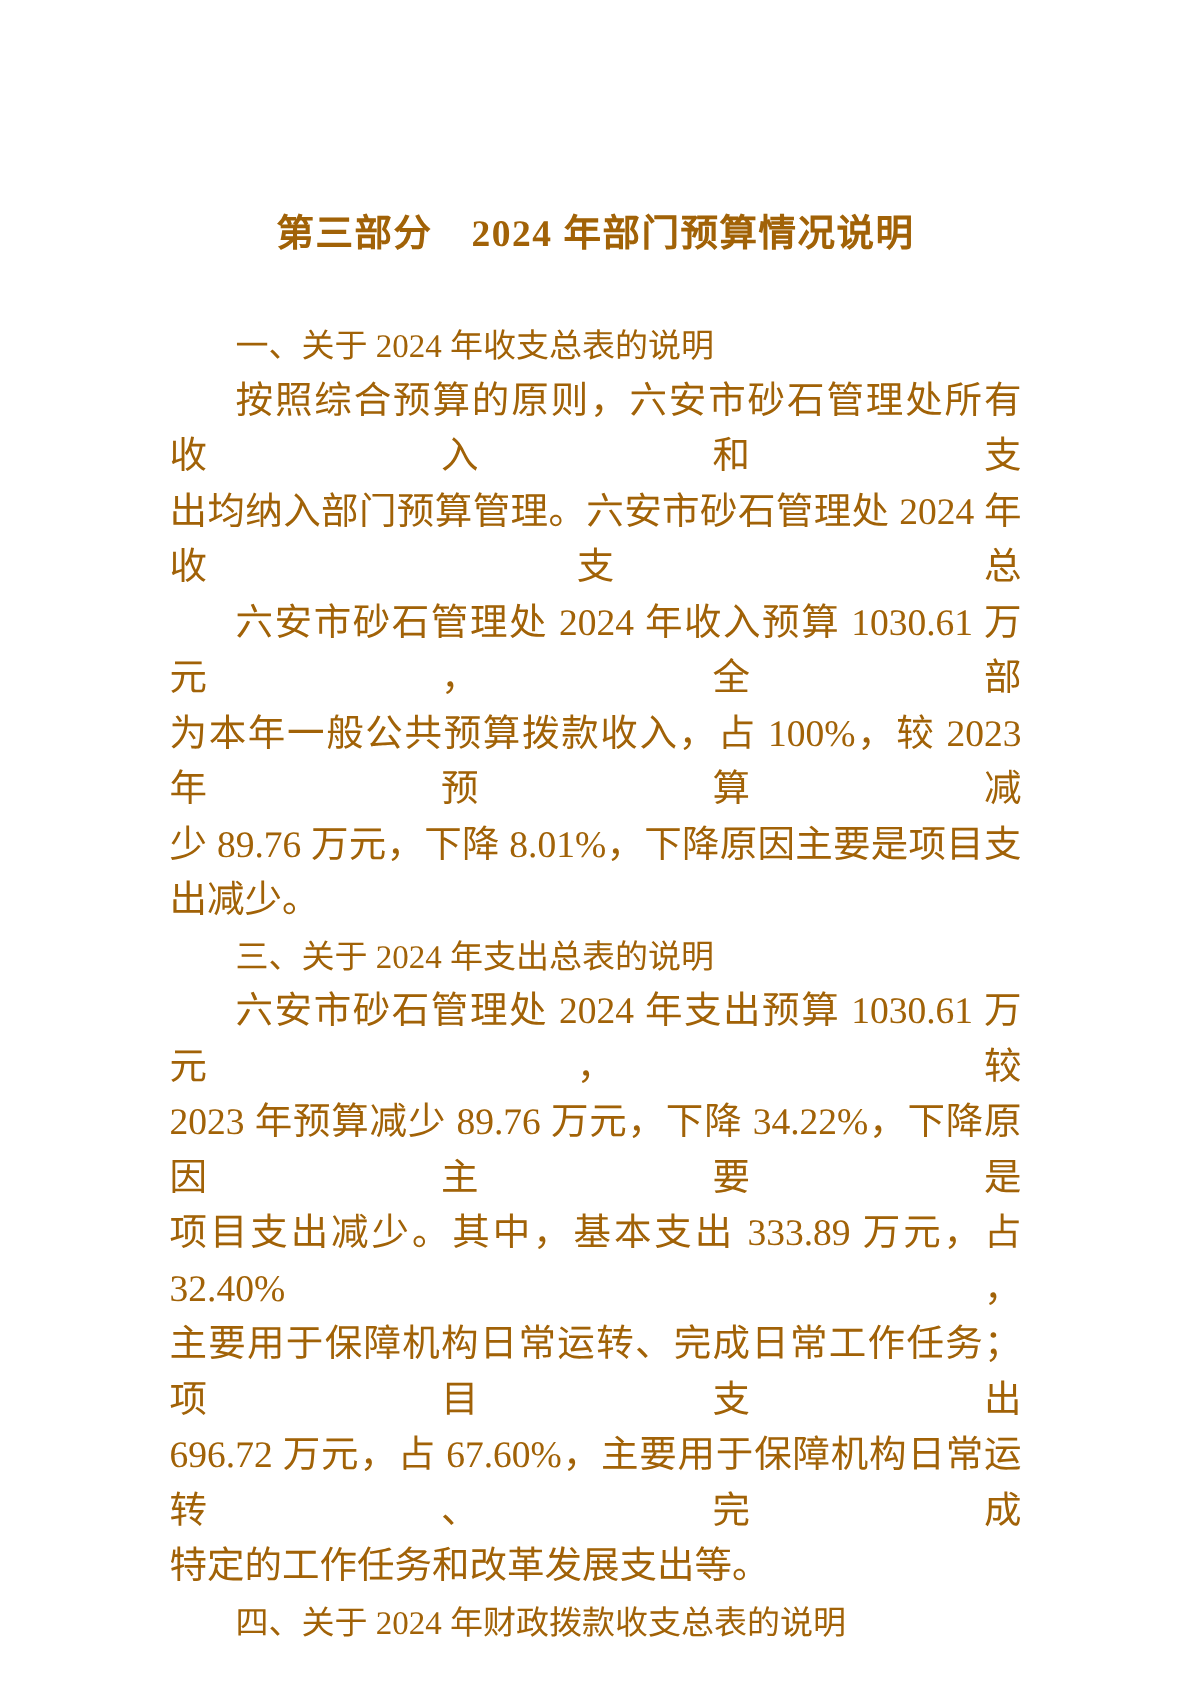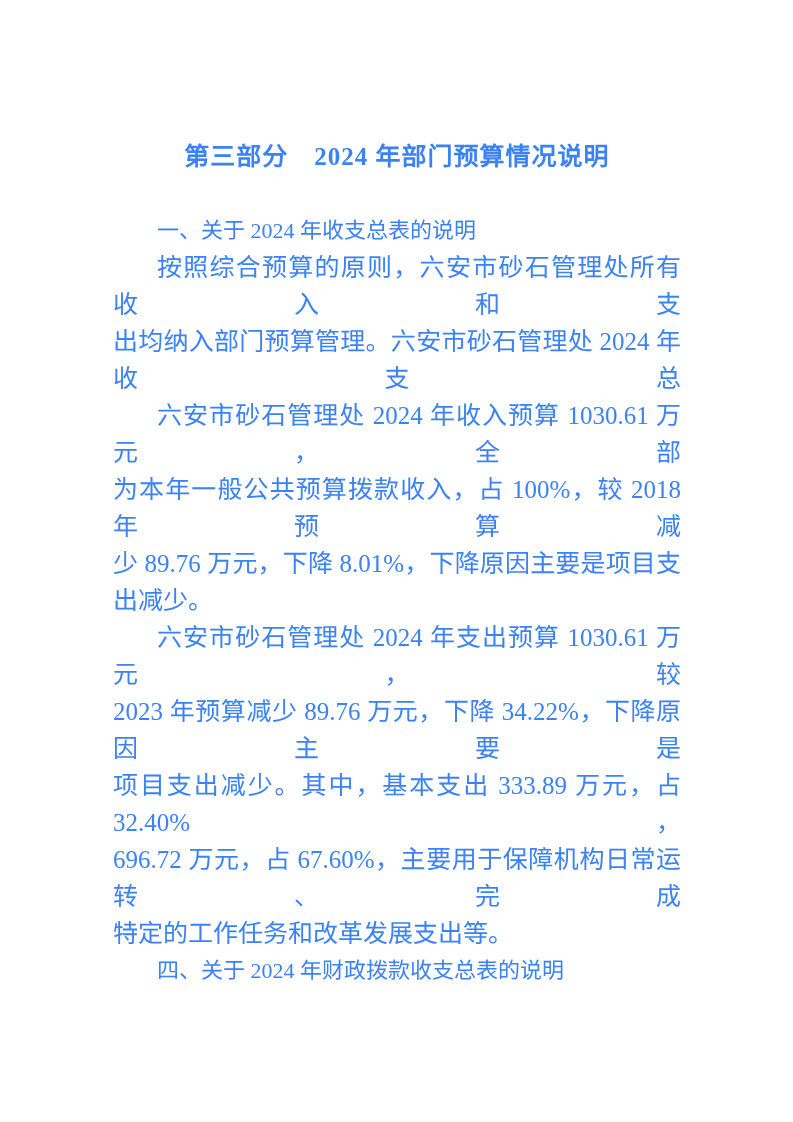--- a/index.html
+++ b/index.html
@@ -5,21 +5,21 @@
   html, body {
     margin: 0;
     padding: 0;
     background: #ffffff;
   }
   .page {
     position: relative;
     width: 793px;
     height: 1122px;
     background: #ffffff;
-    color: #3b82f6;
+    color: #a16207;
     box-sizing: border-box;
     padding: 142px 112px 0 113px;
     overflow: hidden;
     font-family: "Liberation Serif", "DejaVu Serif", serif;
   }
   .title {
     margin: 0 0 40px 0;
     font-family: "Liberation Serif", "DejaVu Serif", serif;
     font-weight: bold;
     font-size: 25px;
@@ -59,26 +59,28 @@
 
   <h1 class="title">第三部分　2024 年部门预算情况说明</h1>
 
   <div class="content">
 
     <h2 class="heading">一、关于 2024 年收支总表的说明</h2>
     <p class="line first">按照综合预算的原则，六安市砂石管理处所有收入和支</p>
     <p class="line">出均纳入部门预算管理。六安市砂石管理处 2024 年收支总</p>
 
     <p class="line first">六安市砂石管理处 2024 年收入预算 1030.61 万元，全部</p>
-    <p class="line">为本年一般公共预算拨款收入，占 100%，较 2018 年预算减</p>
+    <p class="line">为本年一般公共预算拨款收入，占 100%，较 2023 年预算减</p>
     <p class="line last">少 89.76 万元，下降 8.01%，下降原因主要是项目支出减少。</p>
 
+    <h2 class="heading">三、关于 2024 年支出总表的说明</h2>
     <p class="line first">六安市砂石管理处 2024 年支出预算 1030.61 万元，较</p>
     <p class="line">2023 年预算减少 89.76 万元，下降 34.22%，下降原因主要是</p>
     <p class="line">项目支出减少。其中，基本支出 333.89 万元，占 32.40%，</p>
+    <p class="line">主要用于保障机构日常运转、完成日常工作任务；项目支出</p>
     <p class="line">696.72 万元，占 67.60%，主要用于保障机构日常运转、完成</p>
     <p class="line last">特定的工作任务和改革发展支出等。</p>
 
     <h2 class="heading">四、关于 2024 年财政拨款收支总表的说明</h2>
 
   </div>
 
 </div>
 
 </body></html>

